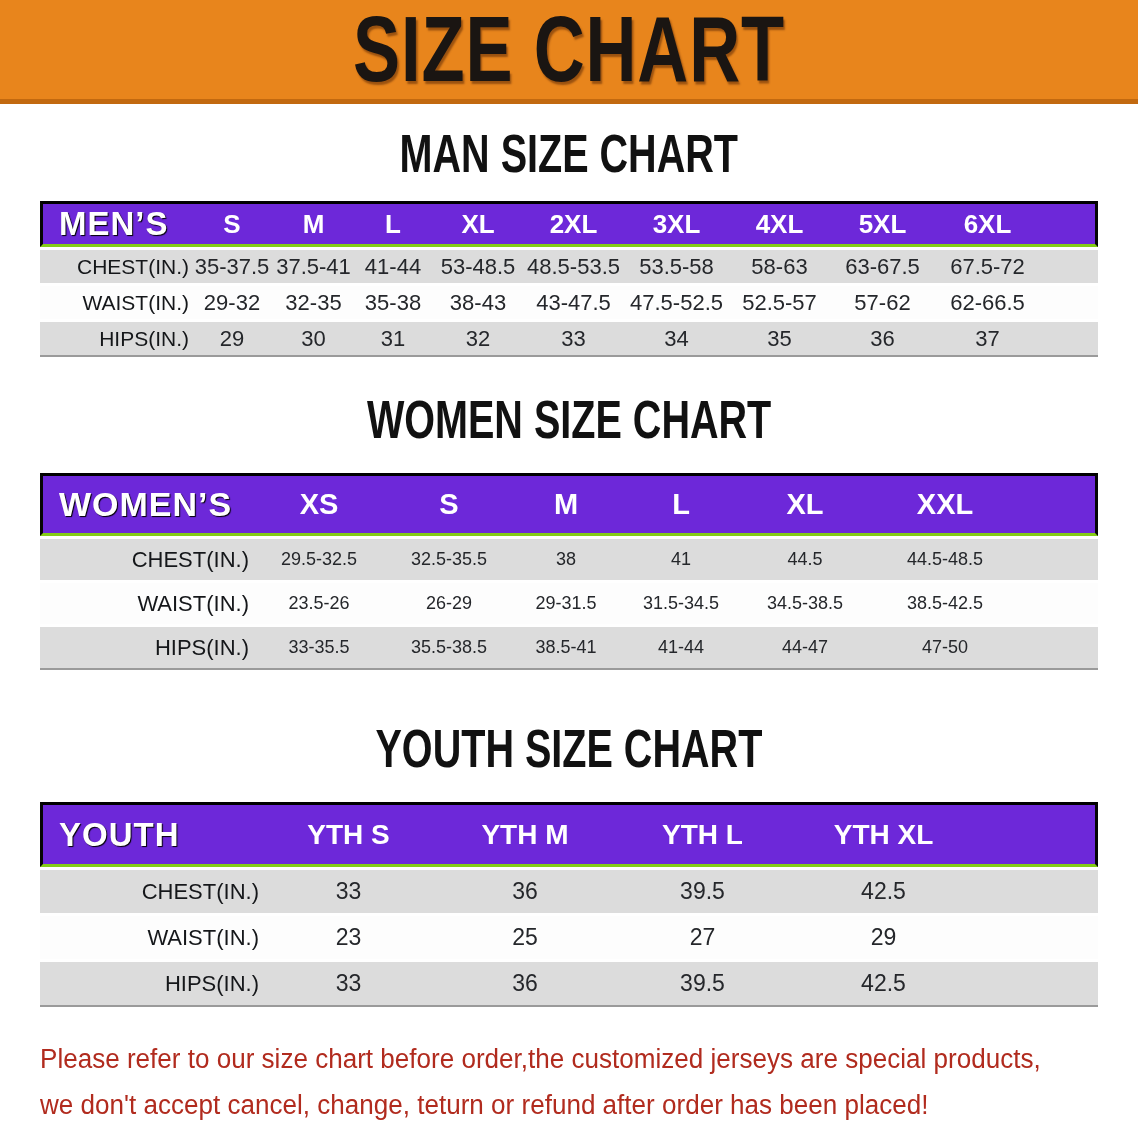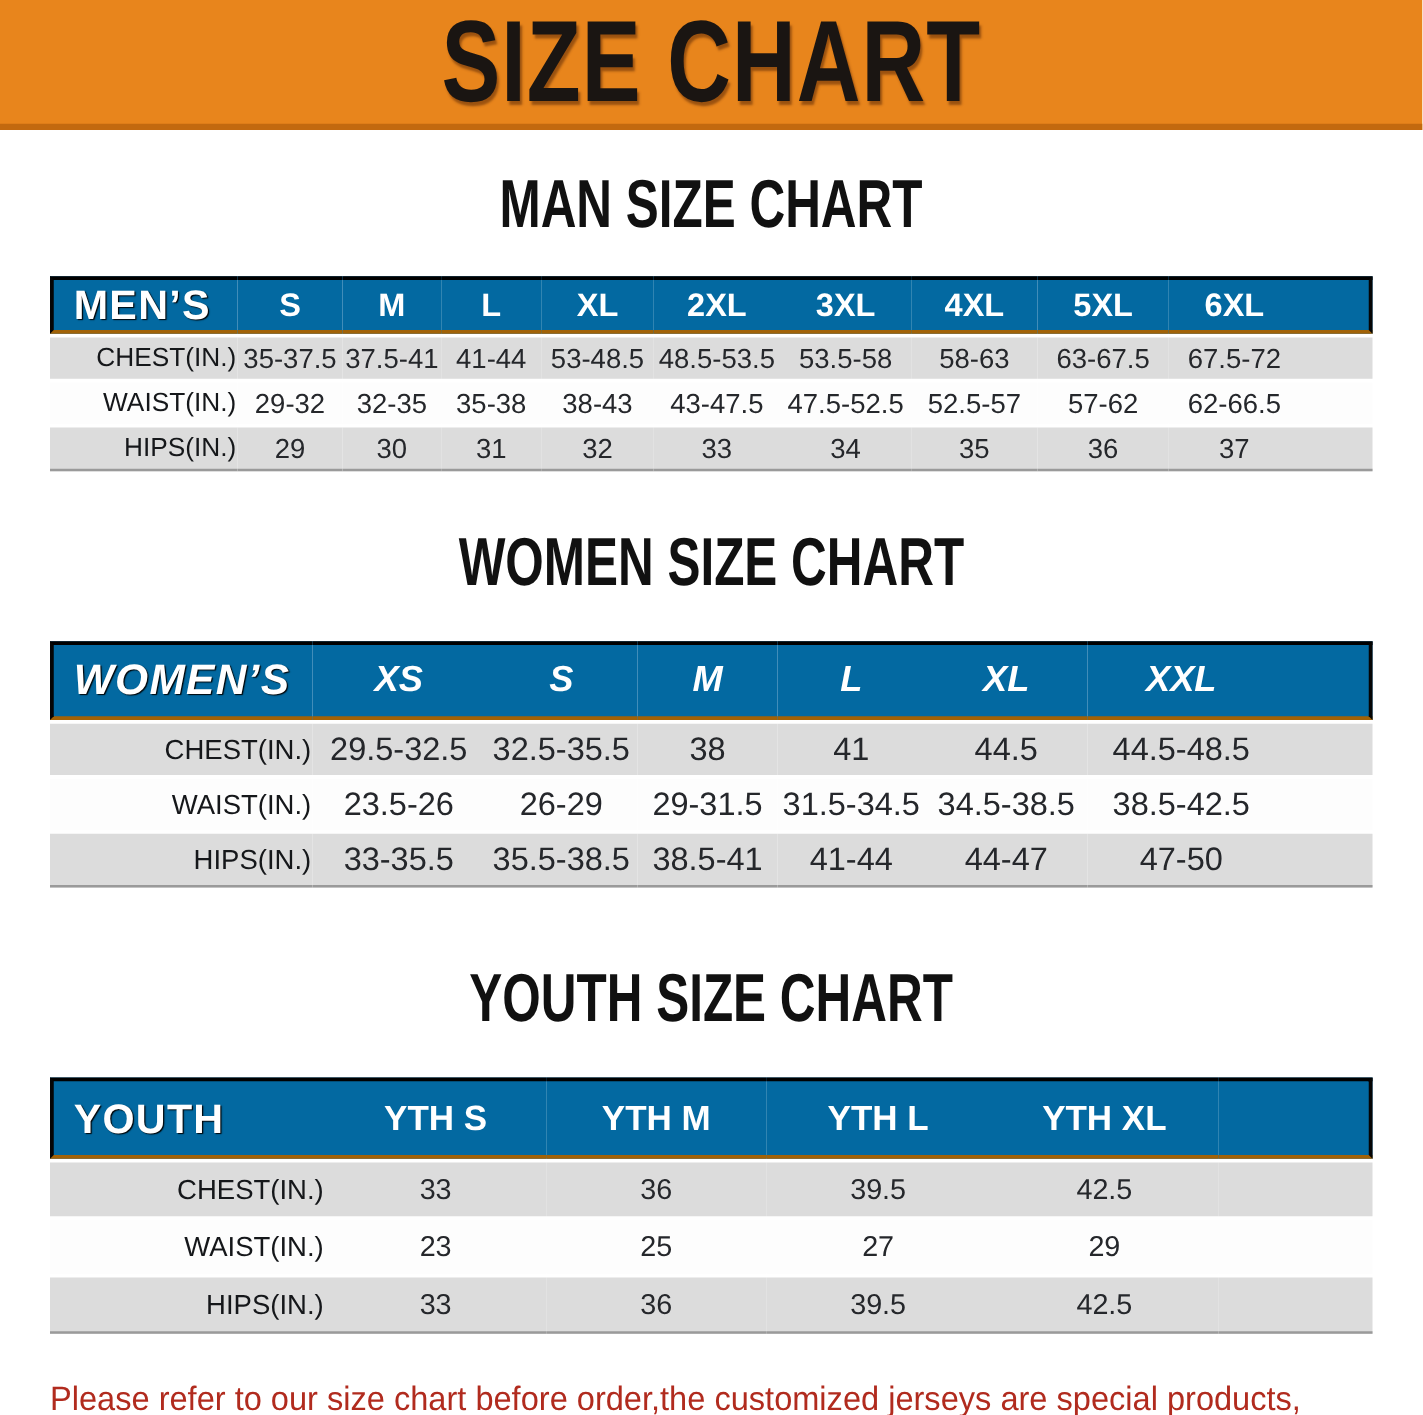--- a/index.html
+++ b/index.html
@@ -20,21 +20,21 @@
     display:inline-block;
     font-size:84px;font-weight:800;
     color:#1a1512;
     letter-spacing:1px;
     transform:scale(0.84,1.1);
     text-shadow:2px 3px 2px rgba(60,20,0,0.45);
     white-space:nowrap;
   }
   
   .section-title{
-    margin:10px;text-align:center;
+    margin:0;text-align:center;
     font-size:46px;font-weight:800;color:#111;
     line-height:1;
   }
   .section-title span{
     display:inline-block;
     transform:scale(0.86,1.18);
     letter-spacing:0px;
     white-space:nowrap;
   }
   .st-men{padding-top:26px;padding-bottom:22px;}
@@ -42,24 +42,24 @@
   .st-youth{padding-top:52px;padding-bottom:28px;}
   
   .table-wrap{width:1058px;margin:0 auto;}
   table.size-table{
     width:1058px;
     border-collapse:separate;
     border-spacing:0 3px;
     table-layout:fixed;
   }
   table.size-table th{
-    background:#0369a1;
+    background:#6d28d9;
     color:#fff;
     border-top:3px solid #000;
-    border-bottom:3px solid #a16207;
+    border-bottom:3px solid #84cc16;
     font-weight:600;
     text-align:center;
     vertical-align:middle;
   }
   table.size-table th:first-child{border-left:3px solid #050505;}
   table.size-table th:last-child{border-right:3px solid #050505;}
   table.size-table th.corner{
     font-weight:800;
     text-align:left;
     padding-left:16px;
@@ -73,23 +73,23 @@
   table.size-table td.rowlabel{color:#15171a;text-align:right;}
   table.size-table tbody tr:nth-child(odd) td{background:#dcdcdc;}
   table.size-table tbody tr:nth-child(even) td{background:#fdfdfd;}
   table.size-table tbody tr:last-child td{border-bottom:2px solid #9a9a9a;margin-left:40px;}
   
   .t-men th{height:38px;font-size:26px;}
   .t-men th.corner{font-size:33px;}
   .t-men td{height:31px;font-size:22px;}
   .t-men td.rowlabel{font-size:21px;}
   
-  .t-women th{height:55px;font-size:29px;font-weight:500;font-style:italic;}
+  .t-women th{height:55px;font-size:29px;font-weight:500;}
   .t-women th.corner{font-size:34px;font-weight:800;}
-  .t-women td{height:39px;font-size:26px;}
+  .t-women td{height:39px;font-size:18px;}
   .t-women td.rowlabel{font-size:22px;}
   
   .t-youth th{height:57px;font-size:28px;font-weight:500;}
   .t-youth th.corner{font-size:33px;font-weight:800;}
   .t-youth td{height:41px;font-size:23px;}
   .t-youth td.rowlabel{font-size:22px;}
   
   .disclaimer{
     margin:26px 0 0 40px;
     width:1080px;

